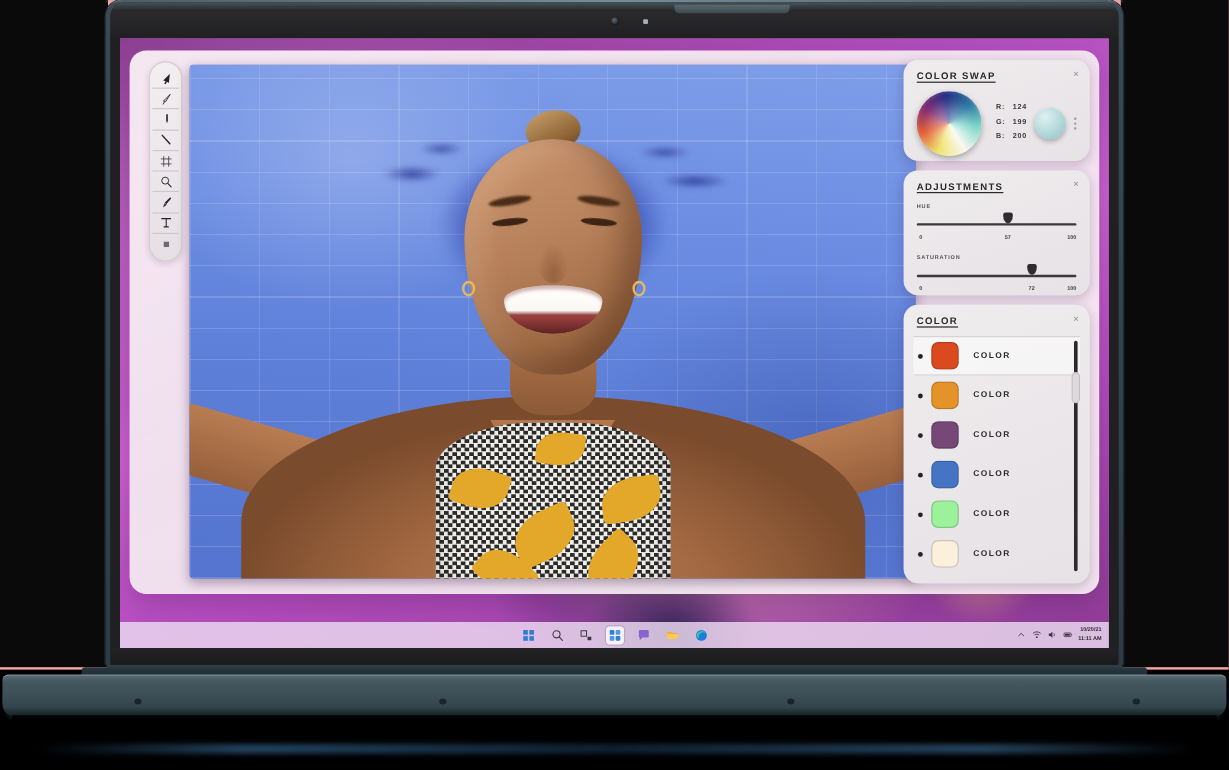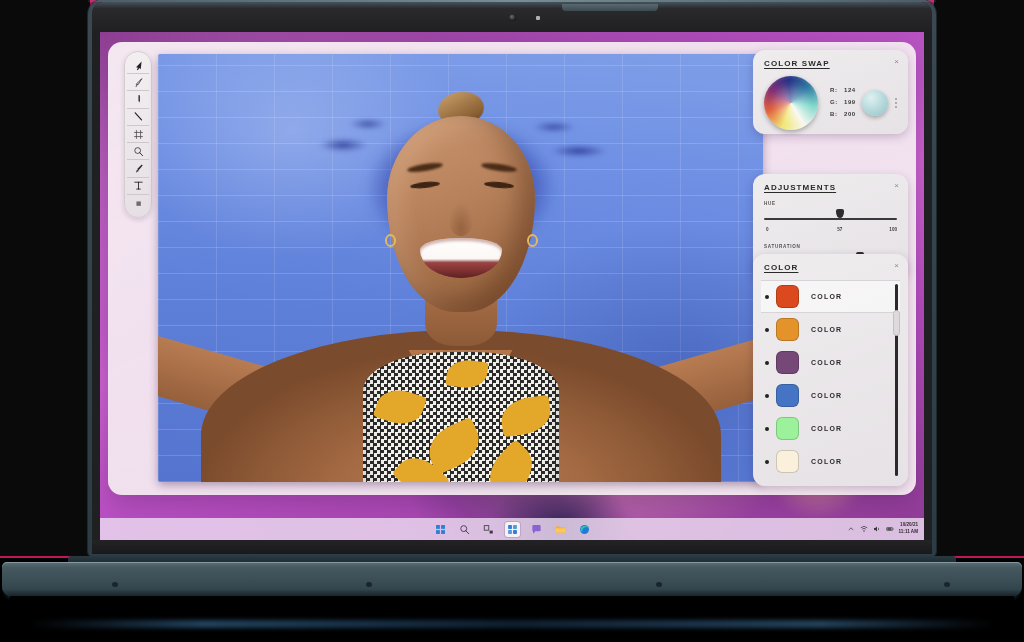--- a/index.html
+++ b/index.html
@@ -2,21 +2,21 @@
 <html><head>
 <meta charset="utf-8">
 <style>
   * { box-sizing: border-box; margin: 0; padding: 0; }
   html, body {
     width: 1024px; height: 642px;
     background: #000;
     font-family: "Liberation Sans", sans-serif;
     overflow: hidden;
   }
-  #stage { position: relative; width: 1024px; height: 558px; background: #be185d; }
+  #stage { position: relative; width: 1024px; height: 558px; background: #fca5a5; }
 
   
   .laptop-lid {
     position: absolute; left: 88px; top: 0px; width: 848px; height: 556px;
     background: linear-gradient(180deg,#3b4a52 0%, #32434b 50%, #2c3c44 100%);
     border-radius: 14px 14px 4px 4px;
     box-shadow: 0 0 0 1px #1d272c;
   }
   .lid-inner {
     position: absolute; left: 92px; top: 2px; width: 840px; height: 552px;
@@ -236,21 +236,21 @@
   .rgb-v { font-weight:700; }
   .swatch-ball {
     width: 26px; height: 26px; border-radius: 50%; margin-left: 6px;
     background: radial-gradient(circle at 35% 30%, #dff0f0 0%, #aed5d8 60%, #93c3c8 100%);
     box-shadow: 0 2px 4px rgba(0,0,0,.28);
   }
   .dots-v { margin-left:7px; display:flex; flex-direction:column; gap:2px; }
   .dots-v i { width:2px; height:2px; border-radius:50%; background:#9a979a; display:block; }
 
   
-  #panel-adjustments { top: 100px; width: 155px; height: 104px; padding: 9px 11px; margin-top: 32px; }
+  #panel-adjustments { top: 100px; width: 155px; height: 104px; padding: 9px 11px; }
   .slider-group { margin-top: 9px; }
   .slider-label { font-size: 4.6px; font-weight:700; letter-spacing:.7px; color:#535053; margin-bottom:7px; }
   .track-wrap { position: relative; height: 13px; }
   .track { position:absolute; left:0; right:0; top:5px; height:2px; background:#3a383a; border-radius:2px; }
   .thumb {
     position:absolute; top:-4px; width:8px; height:9px; margin-left:-4px;
     background:#2e2c2e; border-radius: 2px 2px 50% 50%/2px 2px 70% 70%;
   }
   .scale { position:relative; height:8px; margin-top:1px; }
   .scale span { position:absolute; font-size:4.6px; font-weight:700; color:#3d3b3d; transform:translateX(-50%); }

